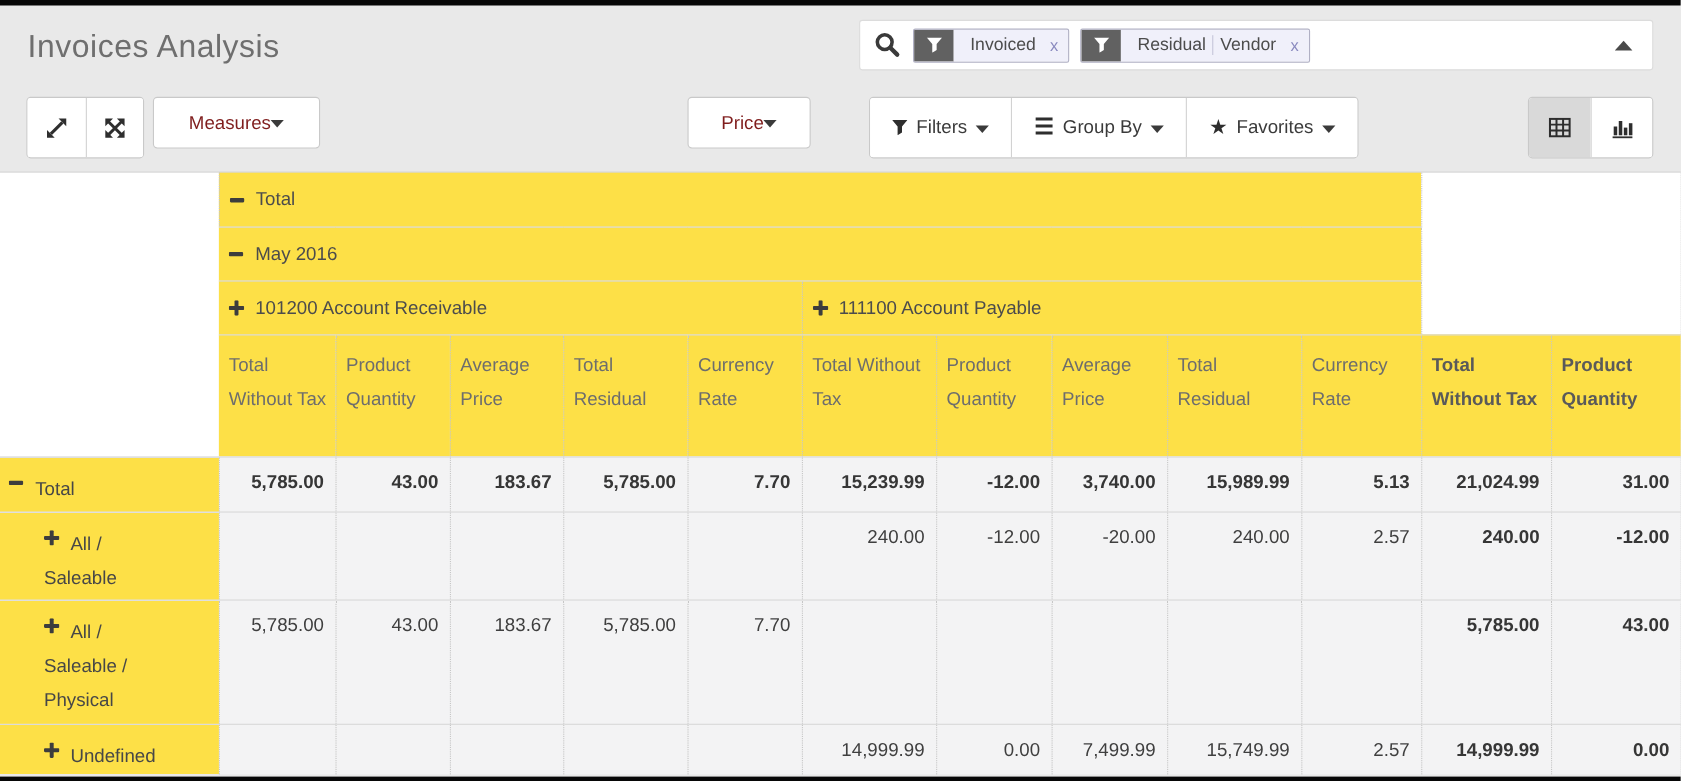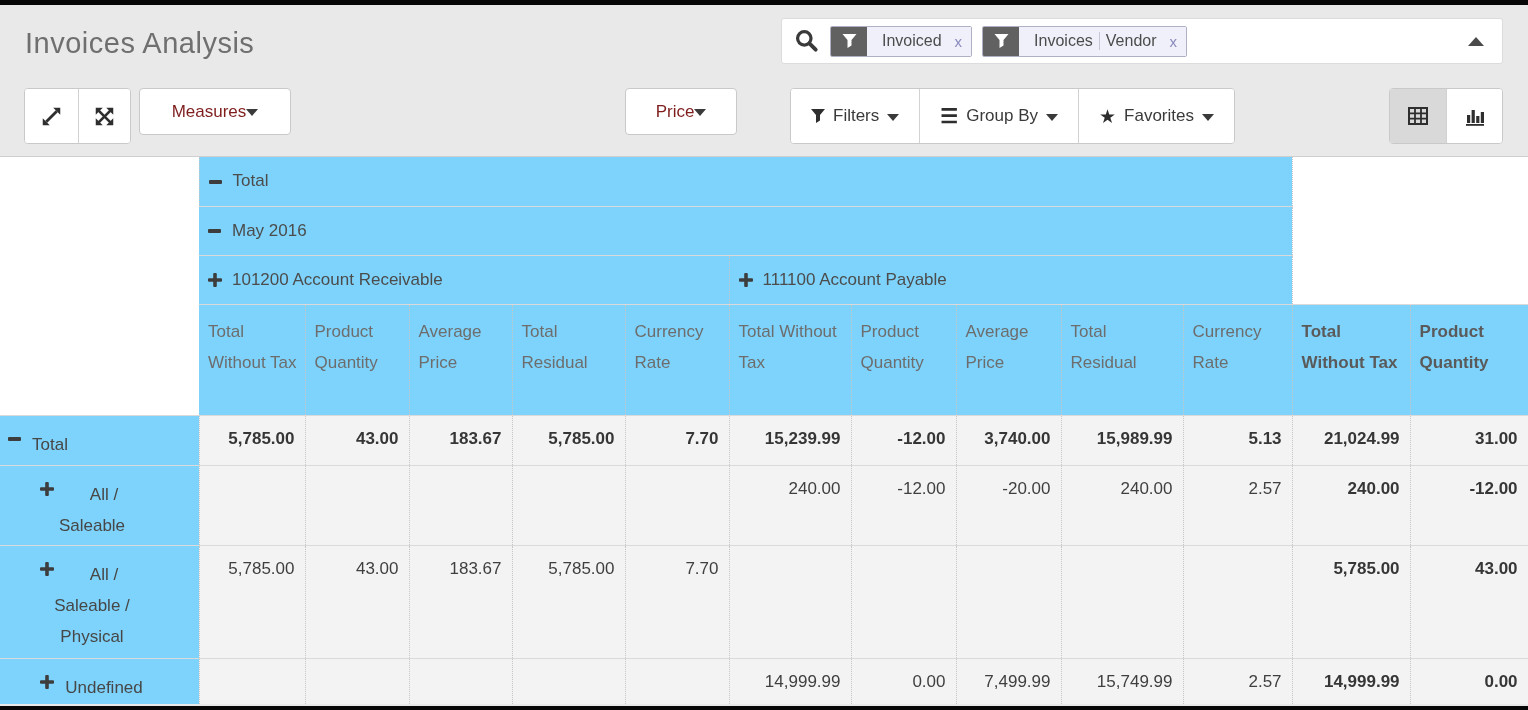--- a/index.html
+++ b/index.html
@@ -80,36 +80,36 @@
   table.pivot { width: 1528px; table-layout: fixed; border-collapse: collapse; }
   .pivot th, .pivot td {
     border-left: 1px dotted #c6c6c6;
     border-top: 1px solid #dadada;
     font-weight: normal;
     font-size: 17px;
     vertical-align: top;
   }
   .pivot tr > *:first-child { border-left: none; }
   .pivot thead tr:first-child > * { border-top: none; }
-  .pivot th { background: #7dd3fc; }
+  .pivot th { background: #fde047; }
   .pivot td { background: #f3f3f4; }
   .pivot th.blank { background: #ffffff; }
   th.grp { text-align: left; vertical-align: middle; color: #4c4c4c; padding-left: 9px; }
   th.grp .grp-lbl { margin-left: 10px; }
   th.measure {
     text-align: left; color: #6d6d6d; padding: 11px 8px 0 9px; line-height: 31px;
   }
   th.measure.tot { font-weight: bold; color: #5a5a5a; }
   th.rowhead {
     text-align: left; color: #474747; position: relative; padding-top: 13px; padding-right: 6px;
   }
   th.rowhead .expand-icon { position: absolute; top: 16px; }
   th.rowhead.lvl0 { padding-left: 8px; }
   th.rowhead.lvl0 .expand-icon { left: 8px; }
-  th.rowhead.lvl1 { padding-left: 40px; text-align: center; }
+  th.rowhead.lvl1 { padding-left: 40px; }
   th.rowhead.lvl1 .expand-icon { left: 40px; }
   th.rowhead .lbl { display: block; max-width: 104px; text-indent: 24px; line-height: 31px; }
   td.num { text-align: right; padding: 13px 10px 0 4px; color: #3f3f3f; }
   tr.row-total td.num { font-weight: bold; color: #363636; }
   td.num.tot { font-weight: bold; color: #363636; }
   .pivot tr > *:last-child { border-right: 1px dotted #c6c6c6; }
   svg { display: block; }
 </style>
 </head>
 <body>
@@ -138,21 +138,21 @@
     </div>
   </div>
 
   <div class="facet">
     <div class="facet-icon-box">
       <svg width="15" height="14" viewBox="0 0 14 14">
           <path d="M0 0 h14 l-5 6 v5.5 l-4 2.5 v-8 z" fill="#ffffff"></path>
         </svg>
     </div>
     <div class="facet-values">
-      <span class="facet-value">Invoices</span>
+      <span class="facet-value">Residual</span>
       <span class="facet-value">Vendor</span>
       <span class="facet-remove">x</span>
     </div>
   </div>
 
   <span class="spacer"></span>
   <span class="caret-up-btn"></span>
 </div>
 
 <div class="btn-group" id="grp-small">

